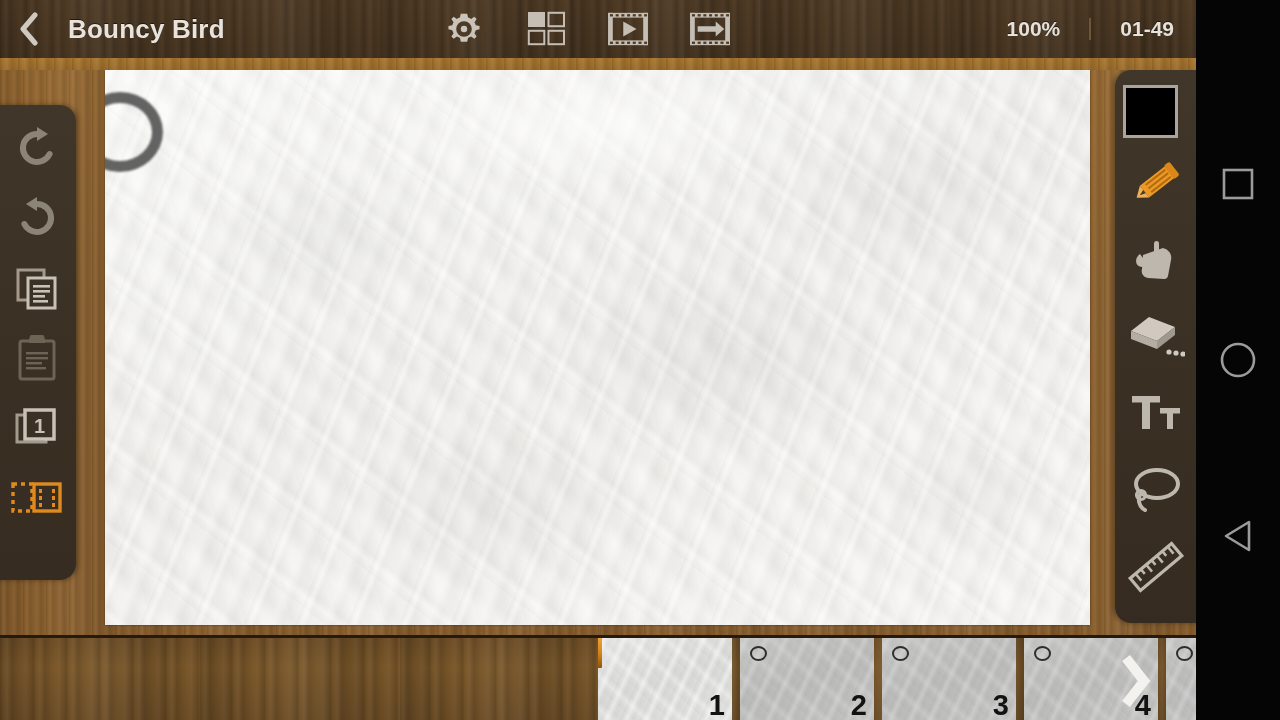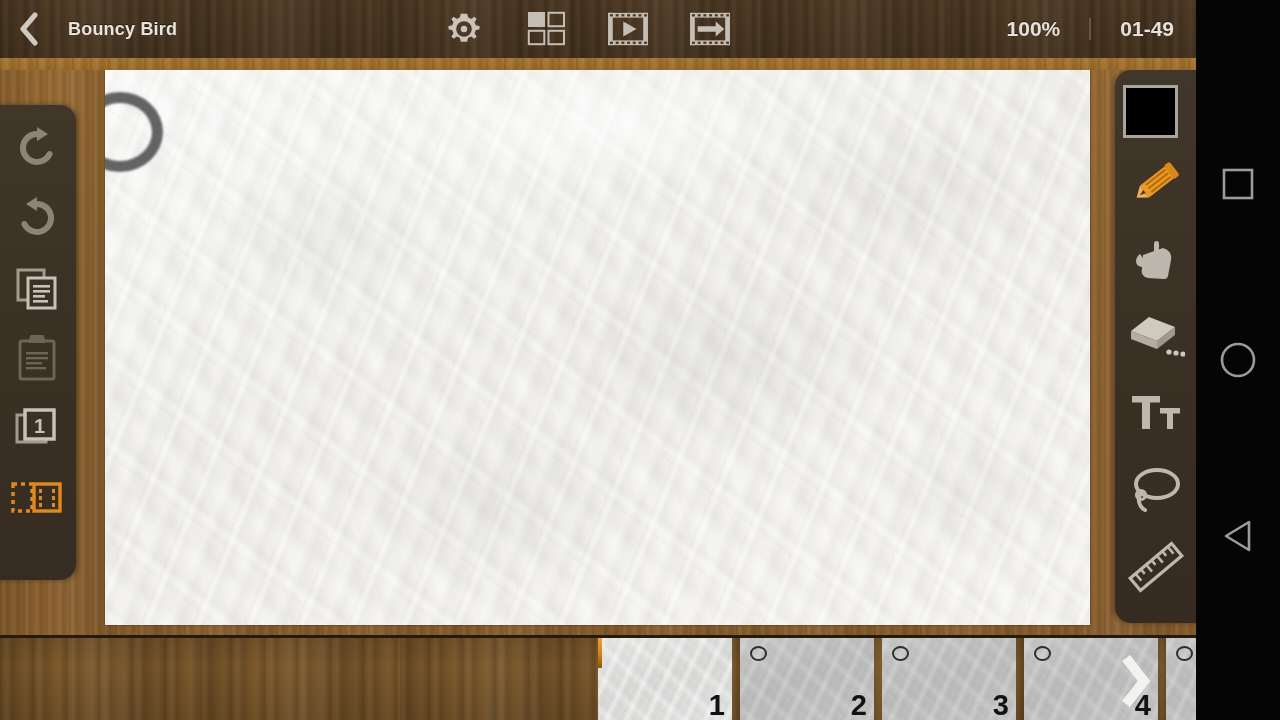--- a/index.html
+++ b/index.html
@@ -56,21 +56,21 @@
     z-index: 30;
   }
 
   .back-chevron {
     width: 58px; height: 58px;
     display: flex; align-items: center; justify-content: center;
     cursor: pointer;
   }
 
   .app-title {
-    font-size: 18px;
+    font-size: 26px;
     font-weight: bold;
     color: #e8e4dd;
     letter-spacing: 0.2px;
     margin-left: 10px;
     text-shadow: 0 -1px 0 rgba(0,0,0,0.55);
     white-space: nowrap;
   }
 
   .topbar-center {
     position: absolute;

